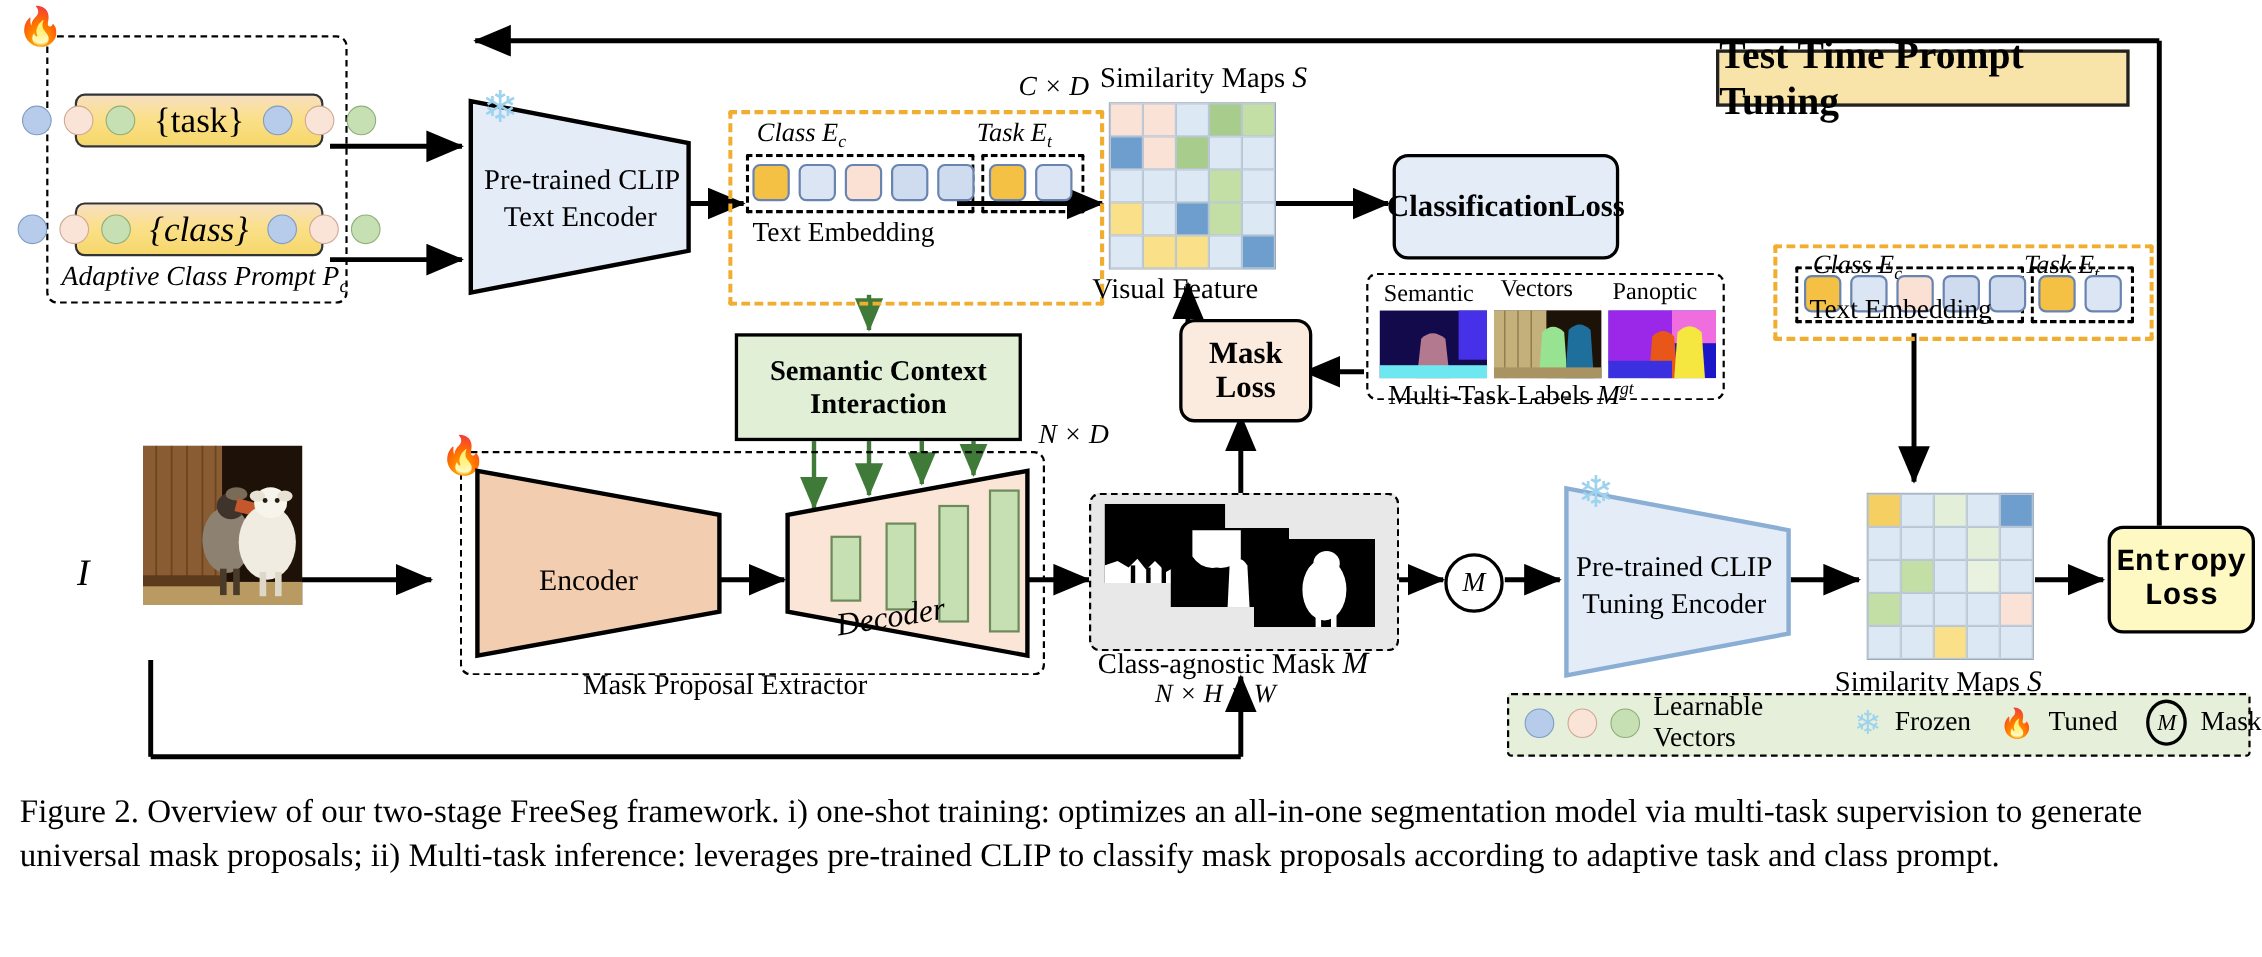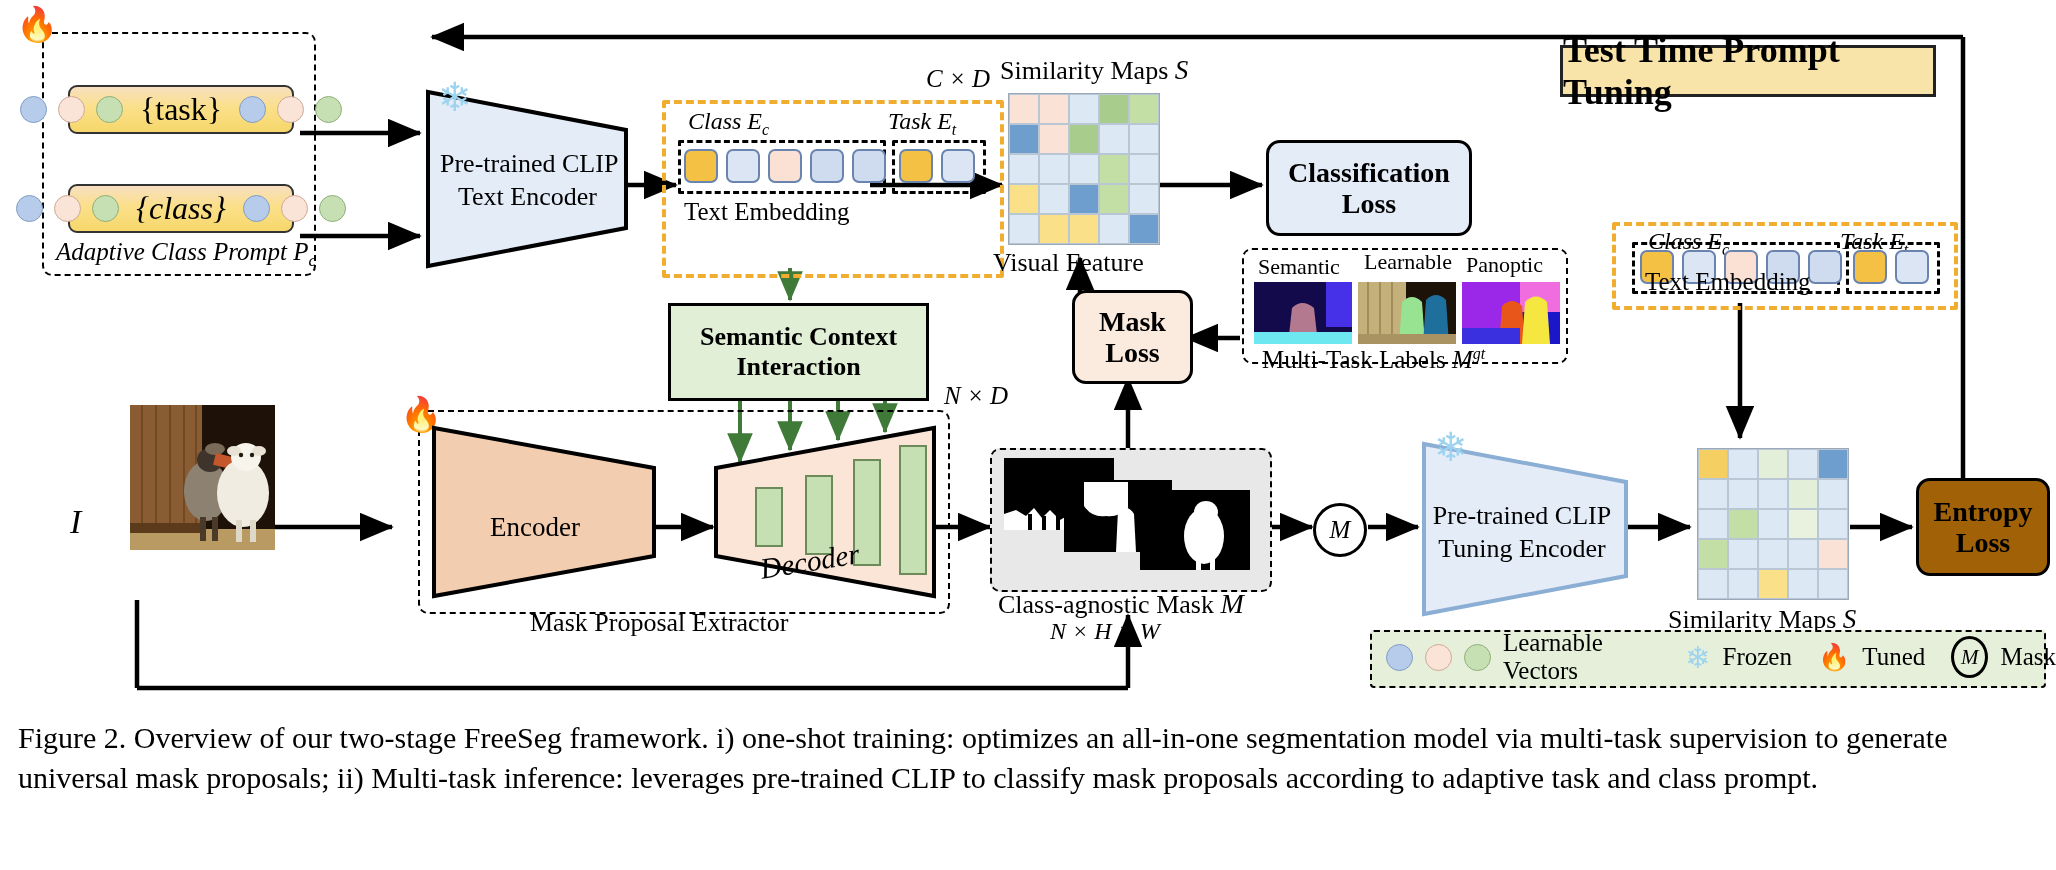--- a/index.html
+++ b/index.html
@@ -24,21 +24,21 @@
   .dot.pink{background:#fae3d7;border-color:#cfa894;}
   .dot.green{background:#c6e0b4;border-color:#8fae78;}
   .pill .slot{font-family:"Liberation Serif",serif;font-size:32px;padding:0 6px;white-space:nowrap;}
 
   
   .lossbox{position:absolute;border:3px solid #000;border-radius:14px;display:flex;
            align-items:center;justify-content:center;text-align:center;font-weight:bold;
            font-family:"Liberation Serif",serif;line-height:1.12;}
   .loss-blue{background:#e4ecf8;}
   .loss-pink{background:#fbeade;}
-  .loss-yellow{background:#a16207;}
+  .loss-yellow{background:#fef9c3;font-family:Liberation Mono, monospace;}
 
   .greenbox{position:absolute;border:3px solid #000;background:#e1efd6;display:flex;
             align-items:center;justify-content:center;text-align:center;font-weight:bold;
             line-height:1.15;font-family:"Liberation Serif",serif;}
 
   .titlebox{position:absolute;border:3px solid #222;background:#f8e3a8;display:flex;
             align-items:center;justify-content:center;font-weight:bold;
             font-family:"Liberation Serif",serif;}
 
   
@@ -214,21 +214,21 @@
       <div class="cell" style="background: rgb(195, 223, 166);"></div>
       <div class="cell" style="background: rgb(220, 233, 245);"></div>
       <div class="cell" style="background: rgb(220, 233, 245);"></div>
       <div class="cell" style="background: rgb(251, 224, 138);"></div>
       <div class="cell" style="background: rgb(251, 224, 138);"></div>
       <div class="cell" style="background: rgb(220, 233, 245);"></div>
       <div class="cell" style="background: rgb(109, 158, 205);"></div>
     </div>
   <div class="lbl" style="left:993px;top:248px;font-size:26px;">Visual Feature</div>
 
-  <div class="lossbox loss-blue" style="left:1266px;top:140px;width:200px;height:90px;font-size:28px;flex-direction:column;">
+  <div class="lossbox loss-blue" style="left:1266px;top:140px;width:200px;height:90px;font-size:28px;">
     <span>Classification</span>
     <span>Loss</span>
   </div>
 
   <div class="greenbox" style="left:668px;top:303px;width:255px;height:92px;font-size:26px;flex-direction:column;">
     <span>Semantic Context</span>
     <span>Interaction</span>
   </div>
 
   <div class="dash-box" style="left:418px;top:410px;width:528px;height:200px;"></div>
@@ -285,21 +285,21 @@
   <div class="lossbox loss-pink" style="left:1072px;top:290px;width:115px;height:88px;font-size:28px;flex-direction:column;">
     <span>Mask</span>
     <span>Loss</span>
   </div>
 
   <div class="dash-box" style="left:1242px;top:248px;width:322px;height:112px;"></div>
   <div class="lbl" style="left:1258px;top:254px;font-size:22px;">
     <span>Semantic</span>
   </div>
   <div class="lbl" style="left:1364px;top:249px;font-size:22px;">
-    <span>Learnable</span>
+    <span>Vectors</span>
   </div>
   <div class="lbl" style="left:1466px;top:252px;font-size:22px;">
     <span>Panoptic</span>
   </div>
 
   <div class="imgbox" style="left:1254px;top:282px;width:98px;height:62px;">
     <svg width="98" height="62" viewBox="0 0 98 62">
       <rect width="98" height="62" fill="#120a4a"></rect>
       <rect x="72" y="0" width="26" height="45" fill="#4631e8"></rect>
       <path d="M38,26 q10,-10 22,0 l4,36 h-30 z" fill="#b3798f"></path>

